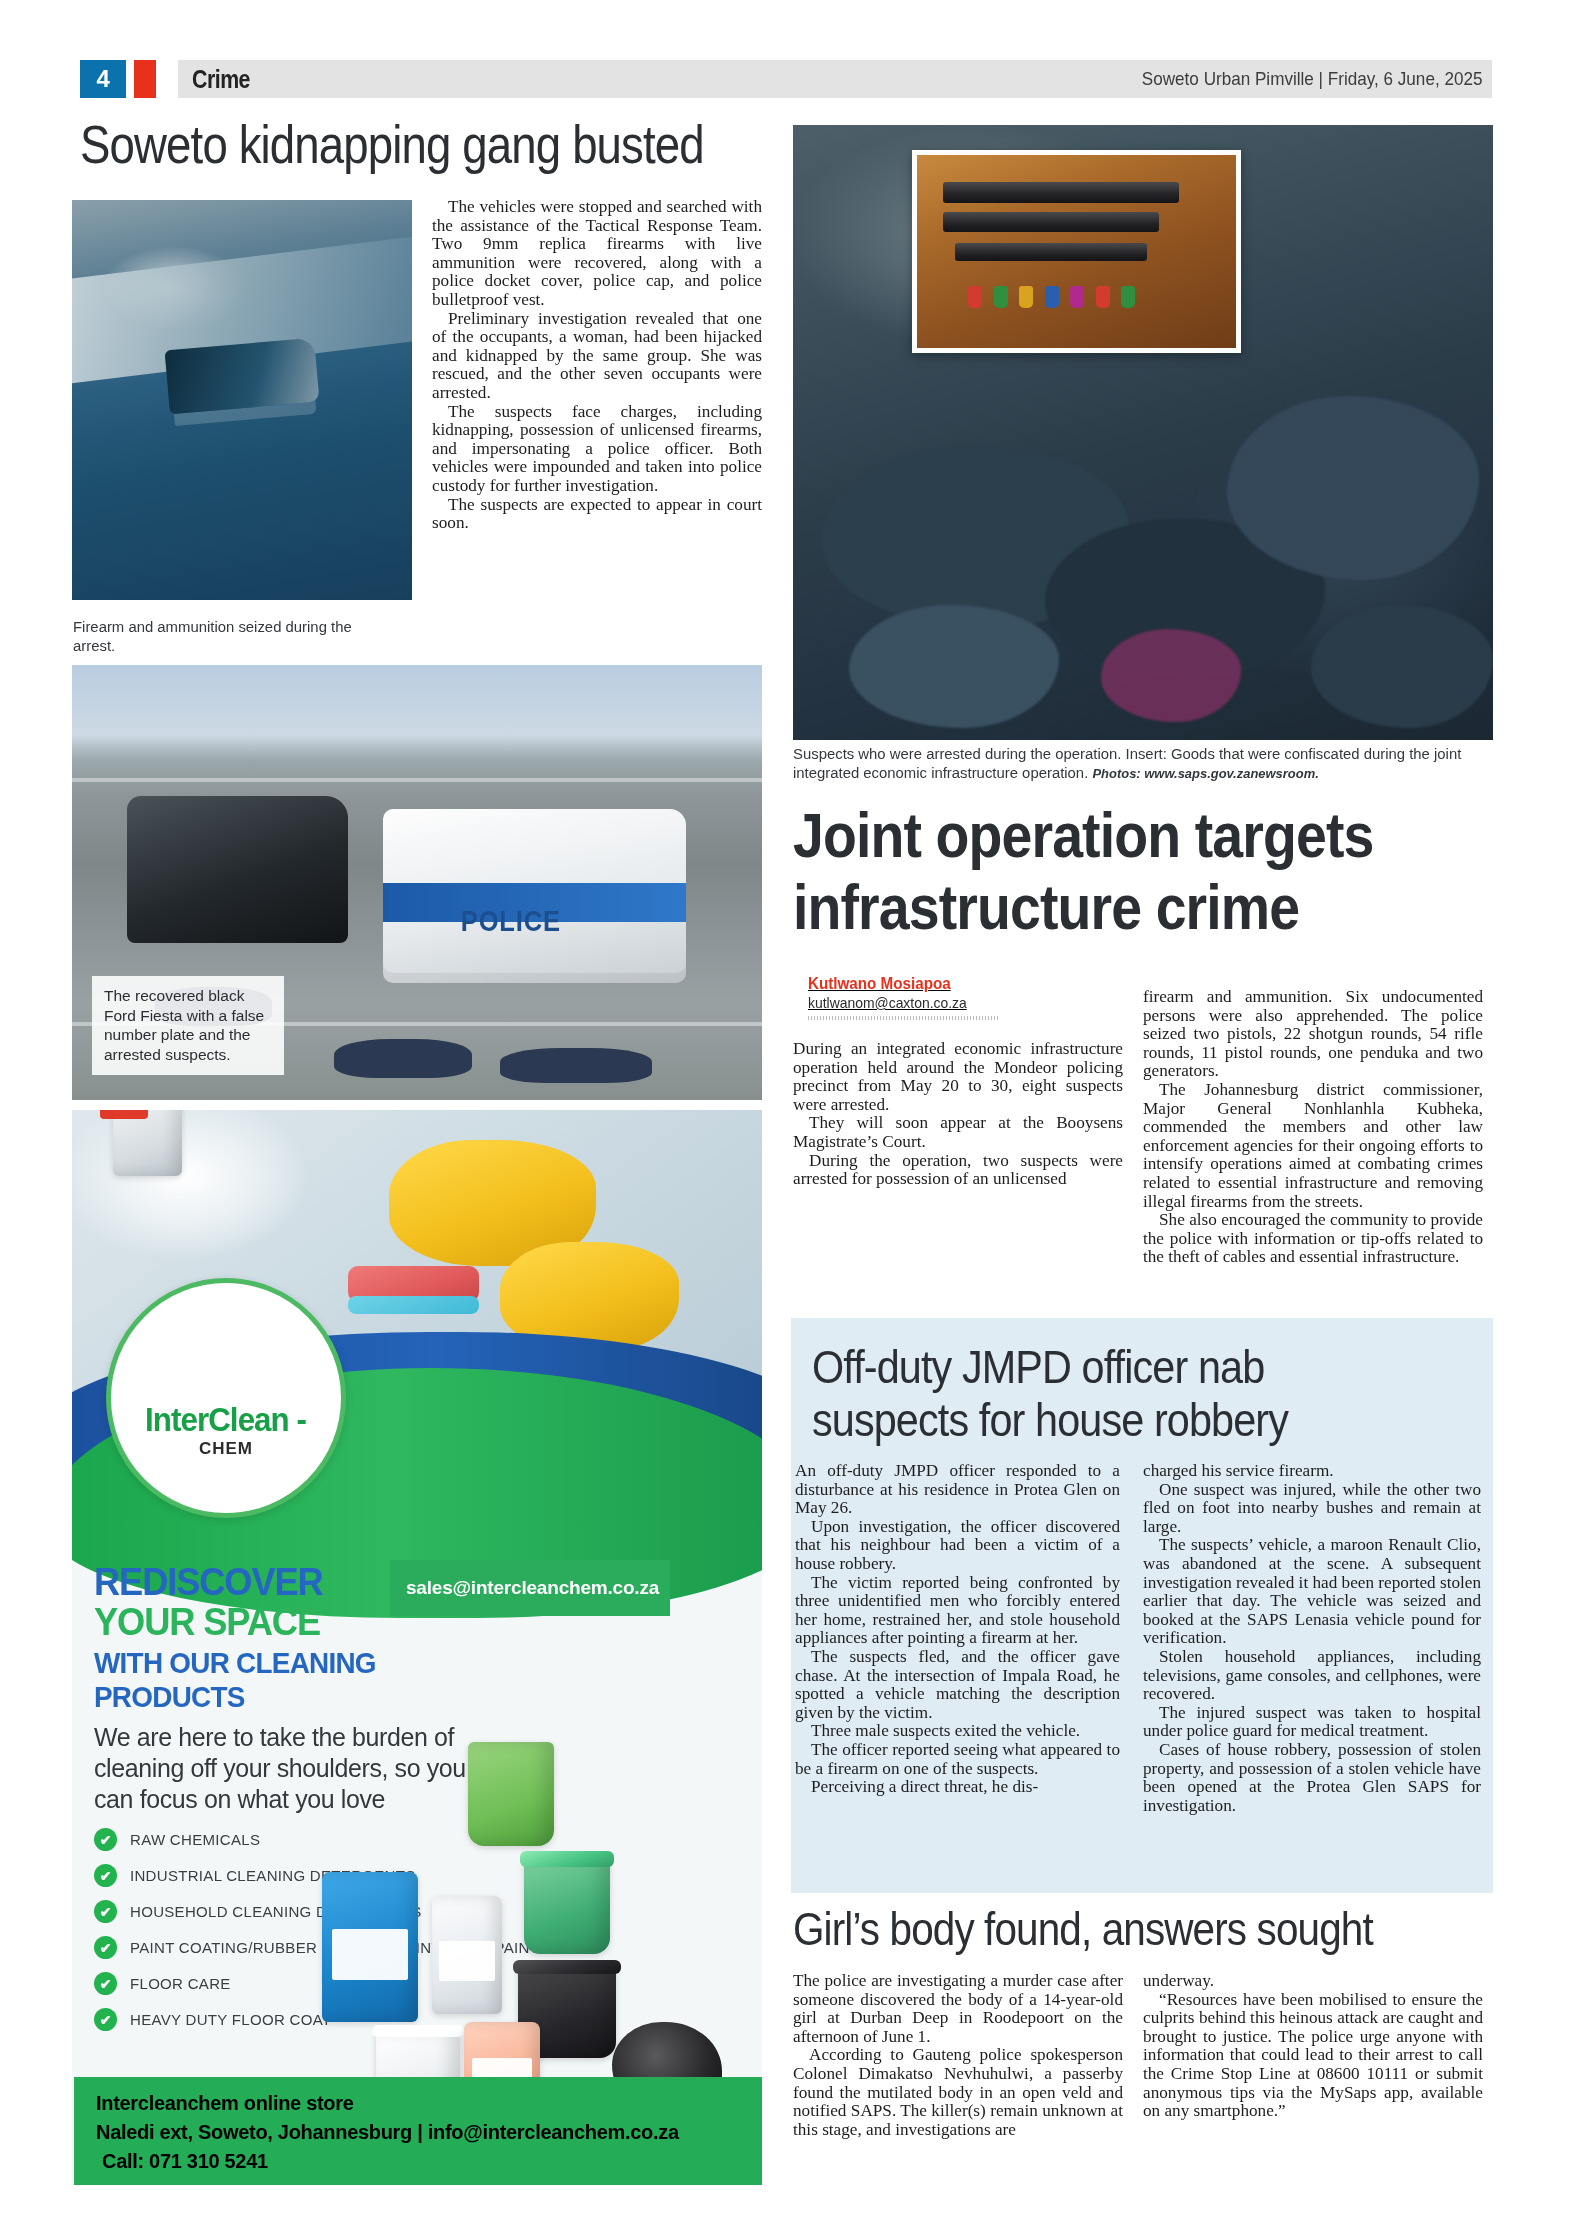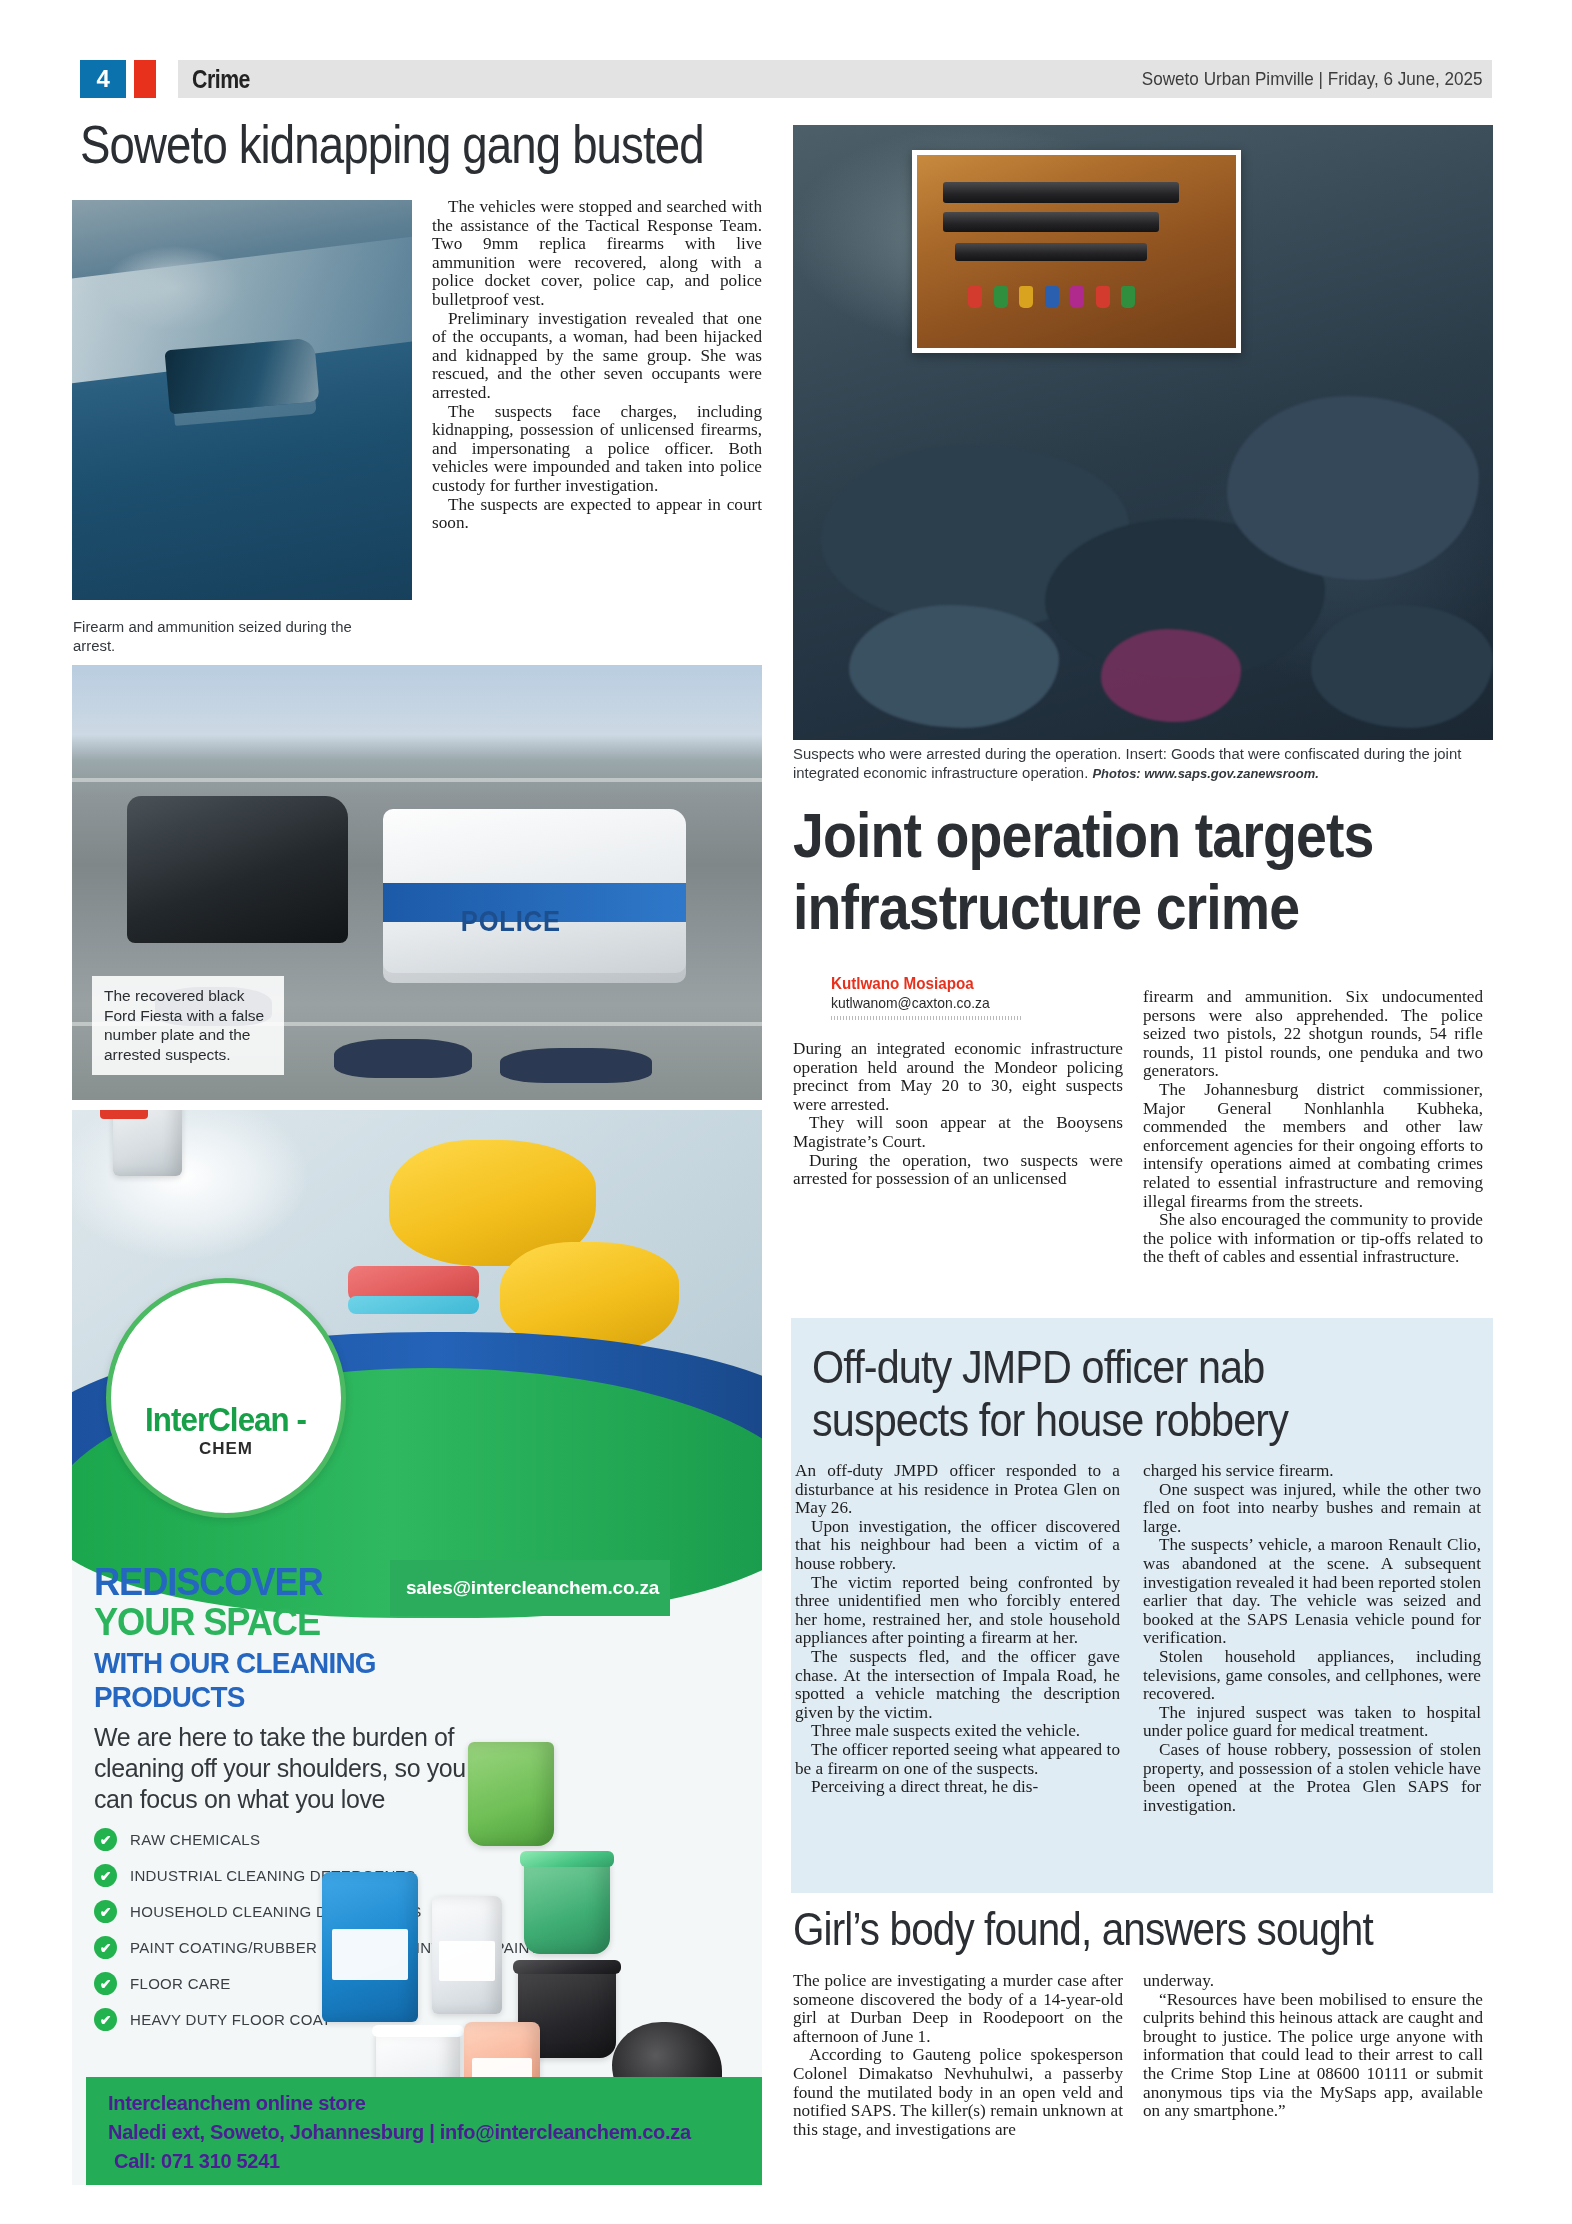--- a/index.html
+++ b/index.html
@@ -251,22 +251,22 @@
     width:23px; height:23px; border-radius:50%; background:#22b34f;
     display:flex; align-items:center; justify-content:center;
     color:#fff; font-size:14px; font-weight:bold; flex:none;
   }
   .ad-bullet .btxt {
     font-family:"Liberation Sans", sans-serif; font-size:15.5px;
     color:#3a3f44; letter-spacing:.3px; white-space:nowrap;
     transform: scaleX(.97); transform-origin:left center;
   }
   .ad-foot {
-    position:absolute; left:14px; bottom:0; width:100%; height:108px;
-    background:#24ac57; color:#4c1d95;
+    position:absolute; left:2px; bottom:0; width:100%; height:108px;
+    background:#24ac57; color:#000000;
     font-family:"Liberation Sans", sans-serif; font-weight:bold;
     font-size:20px; line-height:29px; padding:12px 0 0 22px;
     letter-spacing:-0.3px;
   }
   .bottle {
     position:absolute; border-radius:8px 8px 6px 6px;
     box-shadow: inset -8px 0 14px rgba(0,0,0,.12), 0 2px 6px rgba(0,0,0,.14);
   }
   .bottle .label {
     position:absolute; left:10%; right:10%; top:38%; height:34%;
@@ -346,21 +346,21 @@
   </div>
 
   <div class="caption" style="position:absolute;left:793px;top:744px;width:700px;">
     <span>Suspects who were arrested during the operation. Insert: Goods that were confiscated during the joint integrated economic infrastructure operation.</span>
     <span class="credit">Photos: www.saps.gov.zanewsroom.</span>
   </div>
 
   <div class="headline h-joint" style="position:absolute;left:793px;top:800px;width:800px;">Joint operation targets</div>
   <div class="headline h-joint" style="position:absolute;left:793px;top:872px;width:800px;">infrastructure crime</div>
 
-  <div style="position:absolute;left:831px;top:975px;width:330px;">
+  <div style="position:absolute;left:808px;top:975px;width:330px;text-decoration:underline;">
     <div class="byline-name">Kutlwano Mosiapoa</div>
     <div class="byline-mail">kutlwanom@caxton.co.za</div>
     <div class="byline-rule"></div>
   </div>
 
   <div class="body-col" style="position:absolute;left:793px;top:1040px;width:330px;">
     <p class="first">During an integrated economic infrastructure operation held around the Mondeor policing precinct from May 20 to 30, eight suspects were arrested.</p>
     <p>They will soon appear at the Booysens Magistrate’s Court.</p>
     <p>During the operation, two suspects were arrested for possession of an unlicensed</p>
   </div>

